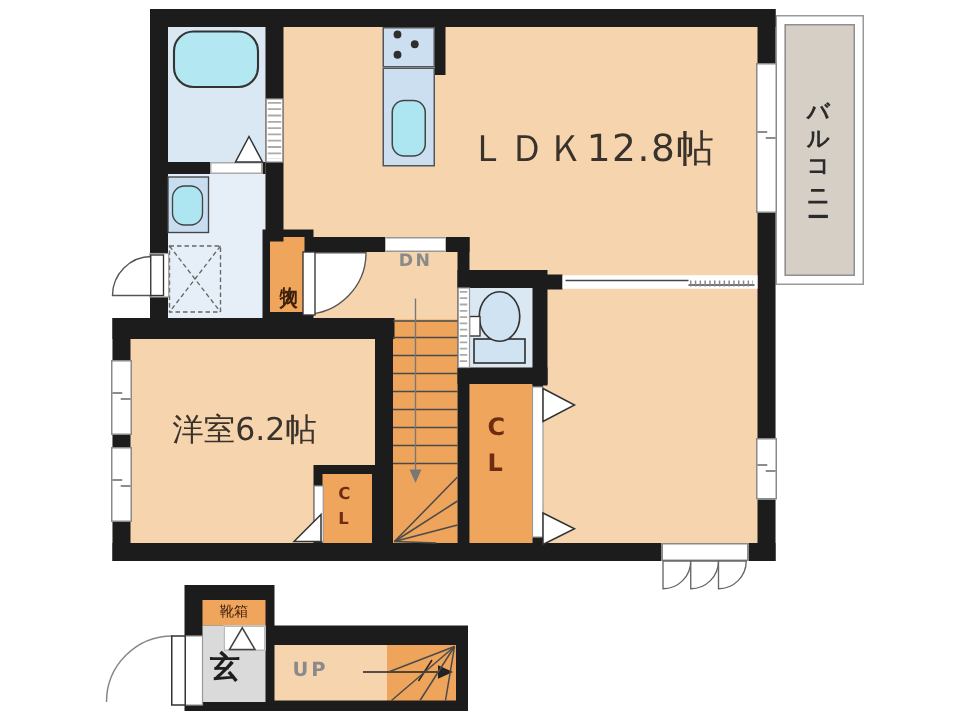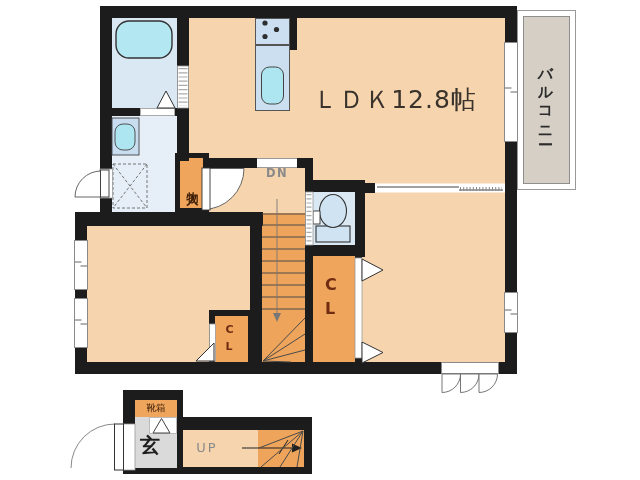--- a/index.html
+++ b/index.html
@@ -193,22 +193,23 @@
 
     <g stroke="#4a4a4a" stroke-width="1">
       <line x1="303" y1="431" x2="259" y2="448"></line>
         <line x1="303" y1="431" x2="261" y2="467"></line>
       <line x1="303" y1="431" x2="280" y2="467"></line>
         <line x1="303" y1="431" x2="297" y2="467"></line>
     </g>
   </svg>
 
   <div class="lbl" style="left:395px;top:99px;font-size:25px;letter-spacing:1px;">ＬＤＫ12.8帖</div>
+  <div class="lbl" style="left:163px;top:286px;font-size:21px;">洋室6.2帖</div>
   <div class="lbl lbl-v" style="left:545px;top:98px;font-size:15px;letter-spacing:3px;font-weight:600;color:#2b2b2b;">バルコニー</div>
   <div class="lbl lbl-v" style="left:192px;top:183px;font-size:12px;font-weight:700;color:#3d1f08;letter-spacing:1px;">物入</div>
   <div class="lbl stack" style="left:333px;top:297px;font-size:16px;font-weight:700;color:#6f2c12;">CL</div>
   <div class="lbl stack" style="left:231px;top:338px;font-size:11px;font-weight:700;color:#6f2c12;">CL</div>
   <div class="lbl" style="left:277px;top:173px;font-size:11.5px;color:#8a8a8a;font-weight:600;letter-spacing:1.5px;">DN</div>
-  <div class="lbl" style="left:207px;top:447px;font-size:13px;color:#8a8a8a;font-weight:400;letter-spacing:2px;">UP</div>
+  <div class="lbl" style="left:207px;top:447px;font-size:13px;color:#8a8a8a;font-weight:700;letter-spacing:2px;">UP</div>
   <div class="lbl" style="left:150px;top:445px;font-size:20px;font-weight:700;color:#1e1e1e;">玄</div>
   <div class="lbl" style="left:156px;top:408px;font-size:9.5px;font-weight:400;color:#3d1f08;">靴箱</div>
 
 </div>
 
 </body></html>

